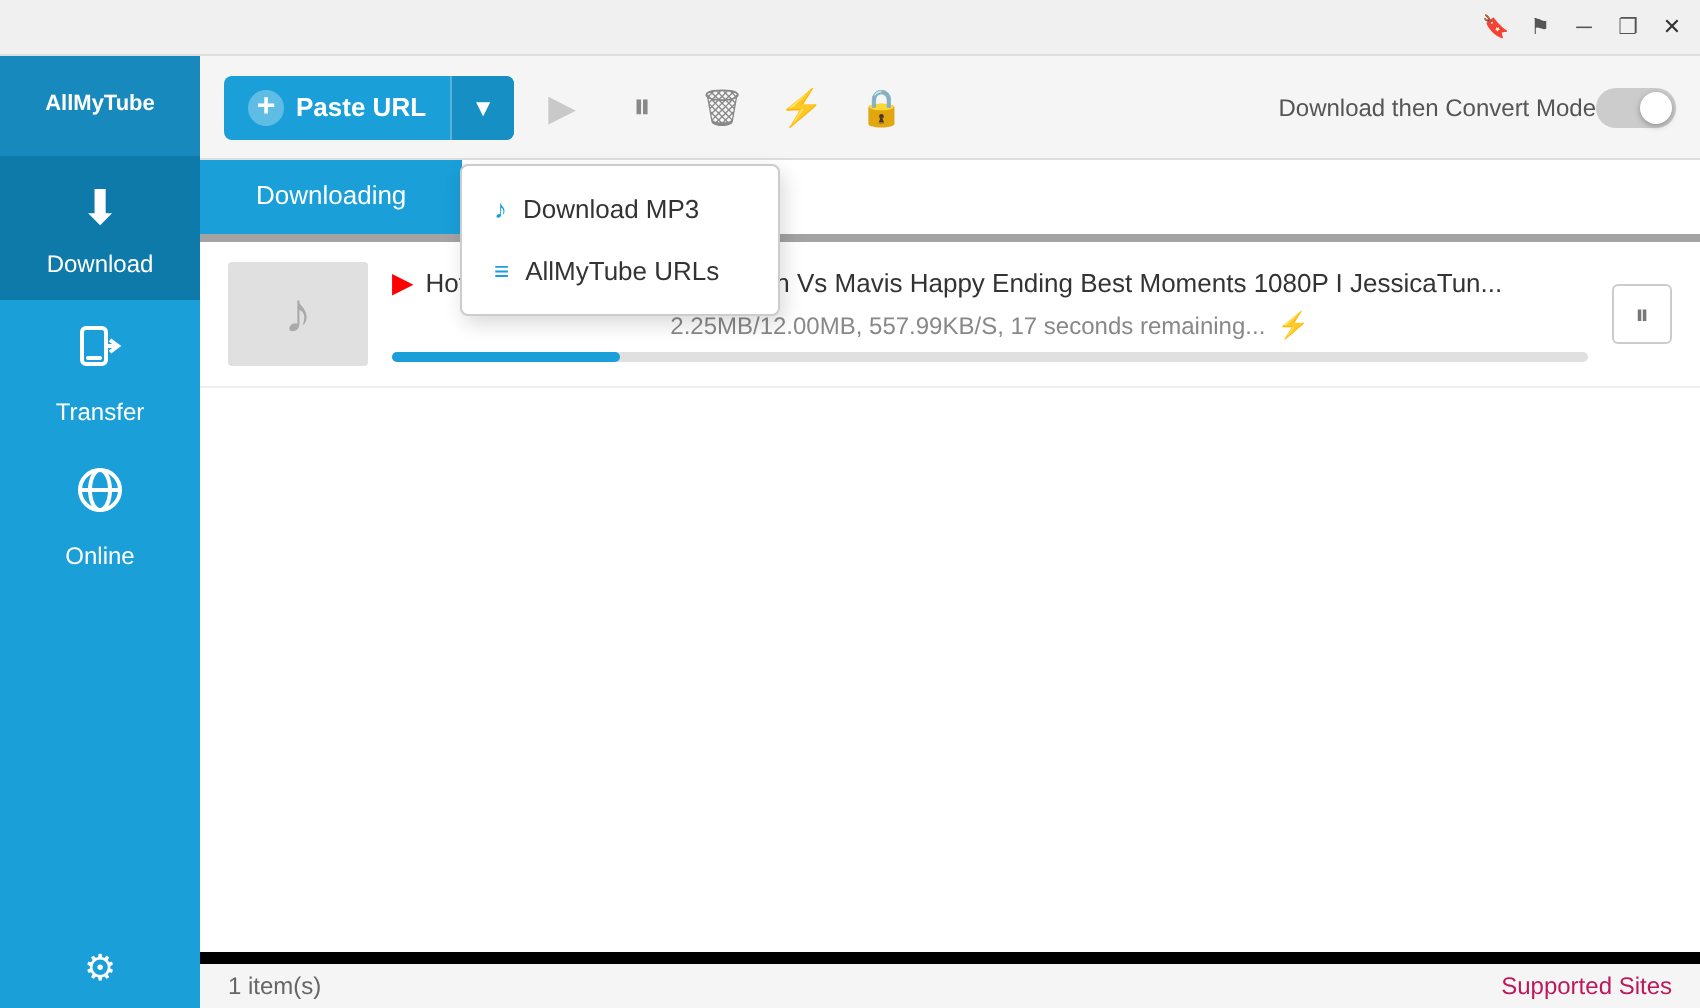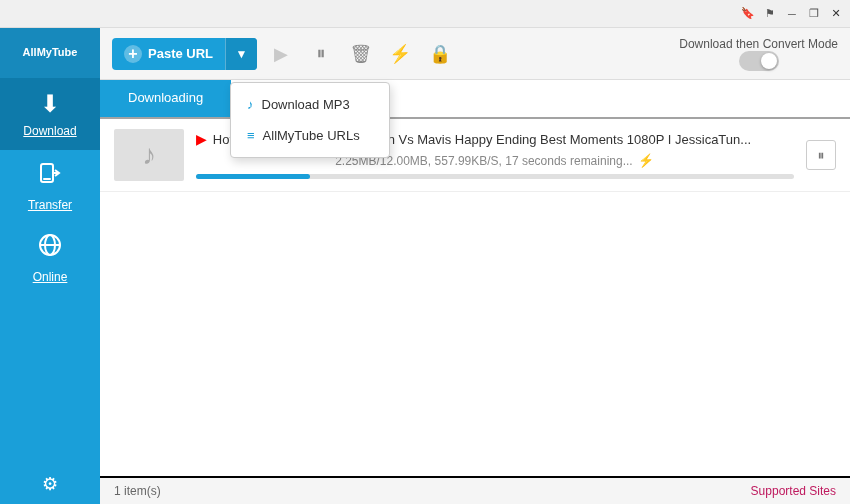--- a/index.html
+++ b/index.html
@@ -73,21 +73,20 @@
     }
     .sidebar-item.active {
       background: #0e7aaa;
     }
     .sidebar-icon {
       font-size: 24px;
     }
     .sidebar-label {
       font-size: 12px;
       color: white;
-      text-decoration: underline;
     }
     .sidebar-bottom {
       margin-top: auto;
       width: 100%;
       height: 40px;
       display: flex;
       align-items: center;
       justify-content: center;
     }
 
@@ -194,21 +193,20 @@
     }
     .toolbar-btn.disabled {
       opacity: 0.4;
       cursor: default;
     }
 
     .toolbar-right {
       margin-left: auto;
       display: flex;
       align-items: center;
-      flex-direction: column;
     }
     .mode-label {
       font-size: 12px;
       color: #555;
     }
     .toggle-switch {
       width: 40px;
       height: 20px;
       background: #ccc;
       border-radius: 10px;
@@ -223,21 +221,21 @@
       background: white;
       border-radius: 50%;
       top: 2px;
       right: 2px;
       box-shadow: 0 1px 3px rgba(0,0,0,0.3);
     }
 
     
     .tabs {
       display: flex;
-      border-bottom: 2px solid #a3a3a3;
+      border-bottom: 4px solid #a3a3a3;
       background: white;
       padding: 0 0;
     }
     .tab {
       padding: 10px 28px;
       font-size: 13px;
       cursor: pointer;
       color: #666;
       border-bottom: 2px solid transparent;
     }
@@ -330,21 +328,21 @@
       cursor: pointer;
       color: #777;
       font-size: 14px;
       background: white;
     }
 
     
     .status-bar {
       height: 28px;
       background: #f5f5f5;
-      border-top: 2px solid #000000;
+      border-top: 6px solid #000000;
       display: flex;
       align-items: center;
       justify-content: space-between;
       padding: 0 14px;
       font-size: 12px;
       color: #666;
     }
     .supported-link {
       color: #be185d;
       cursor: pointer;

